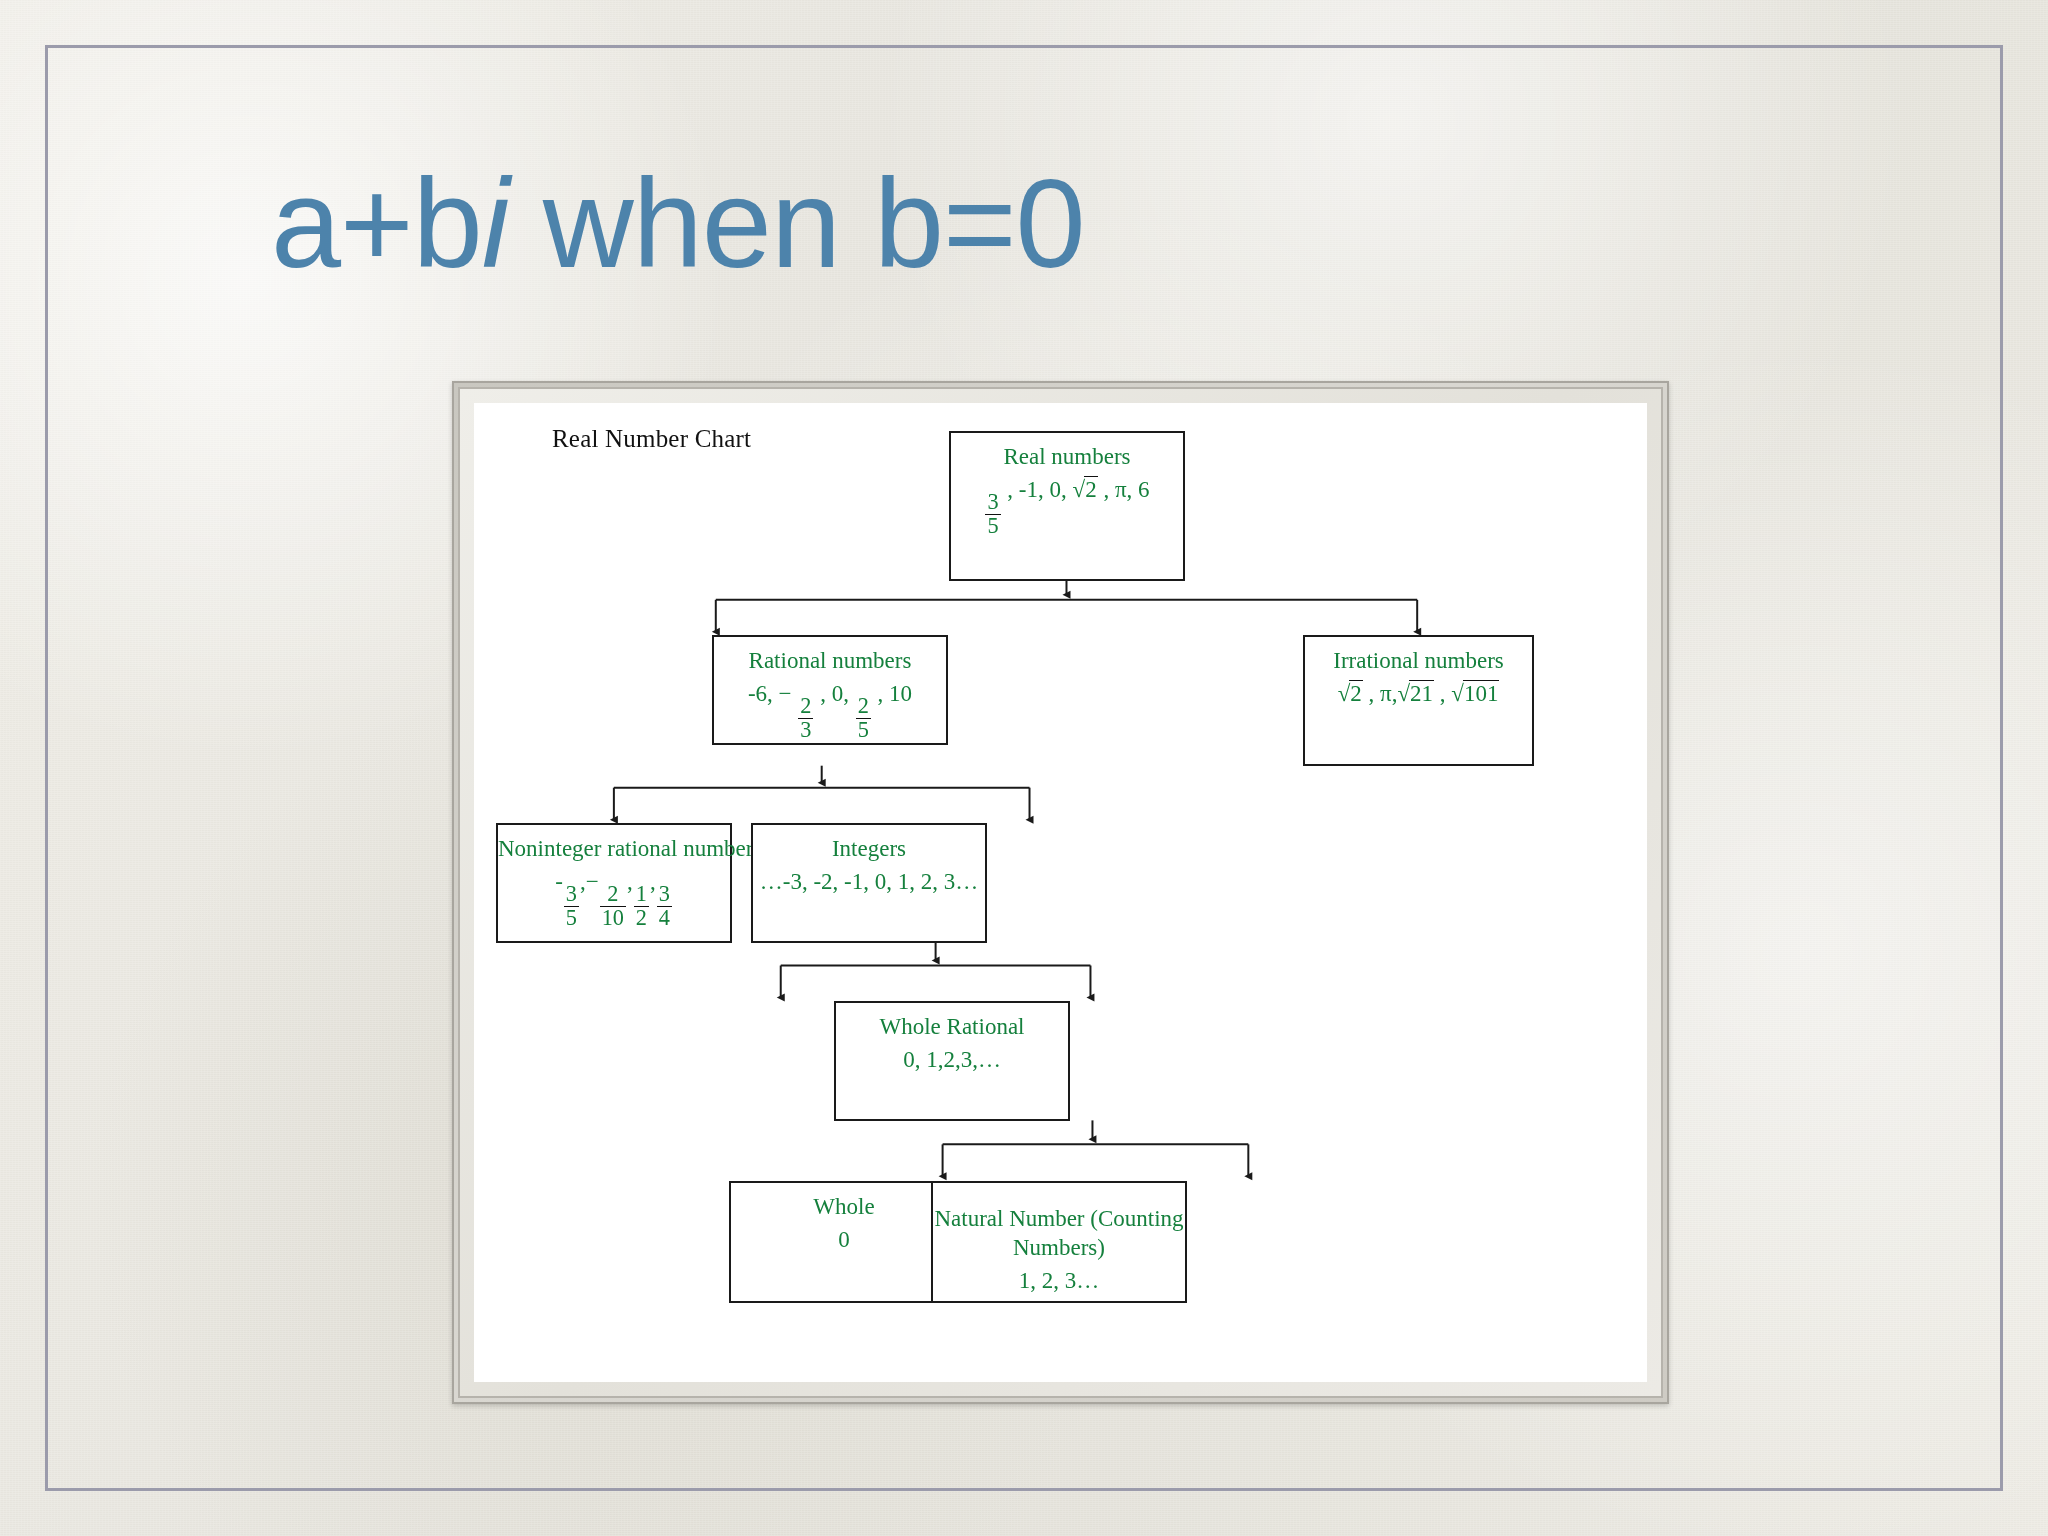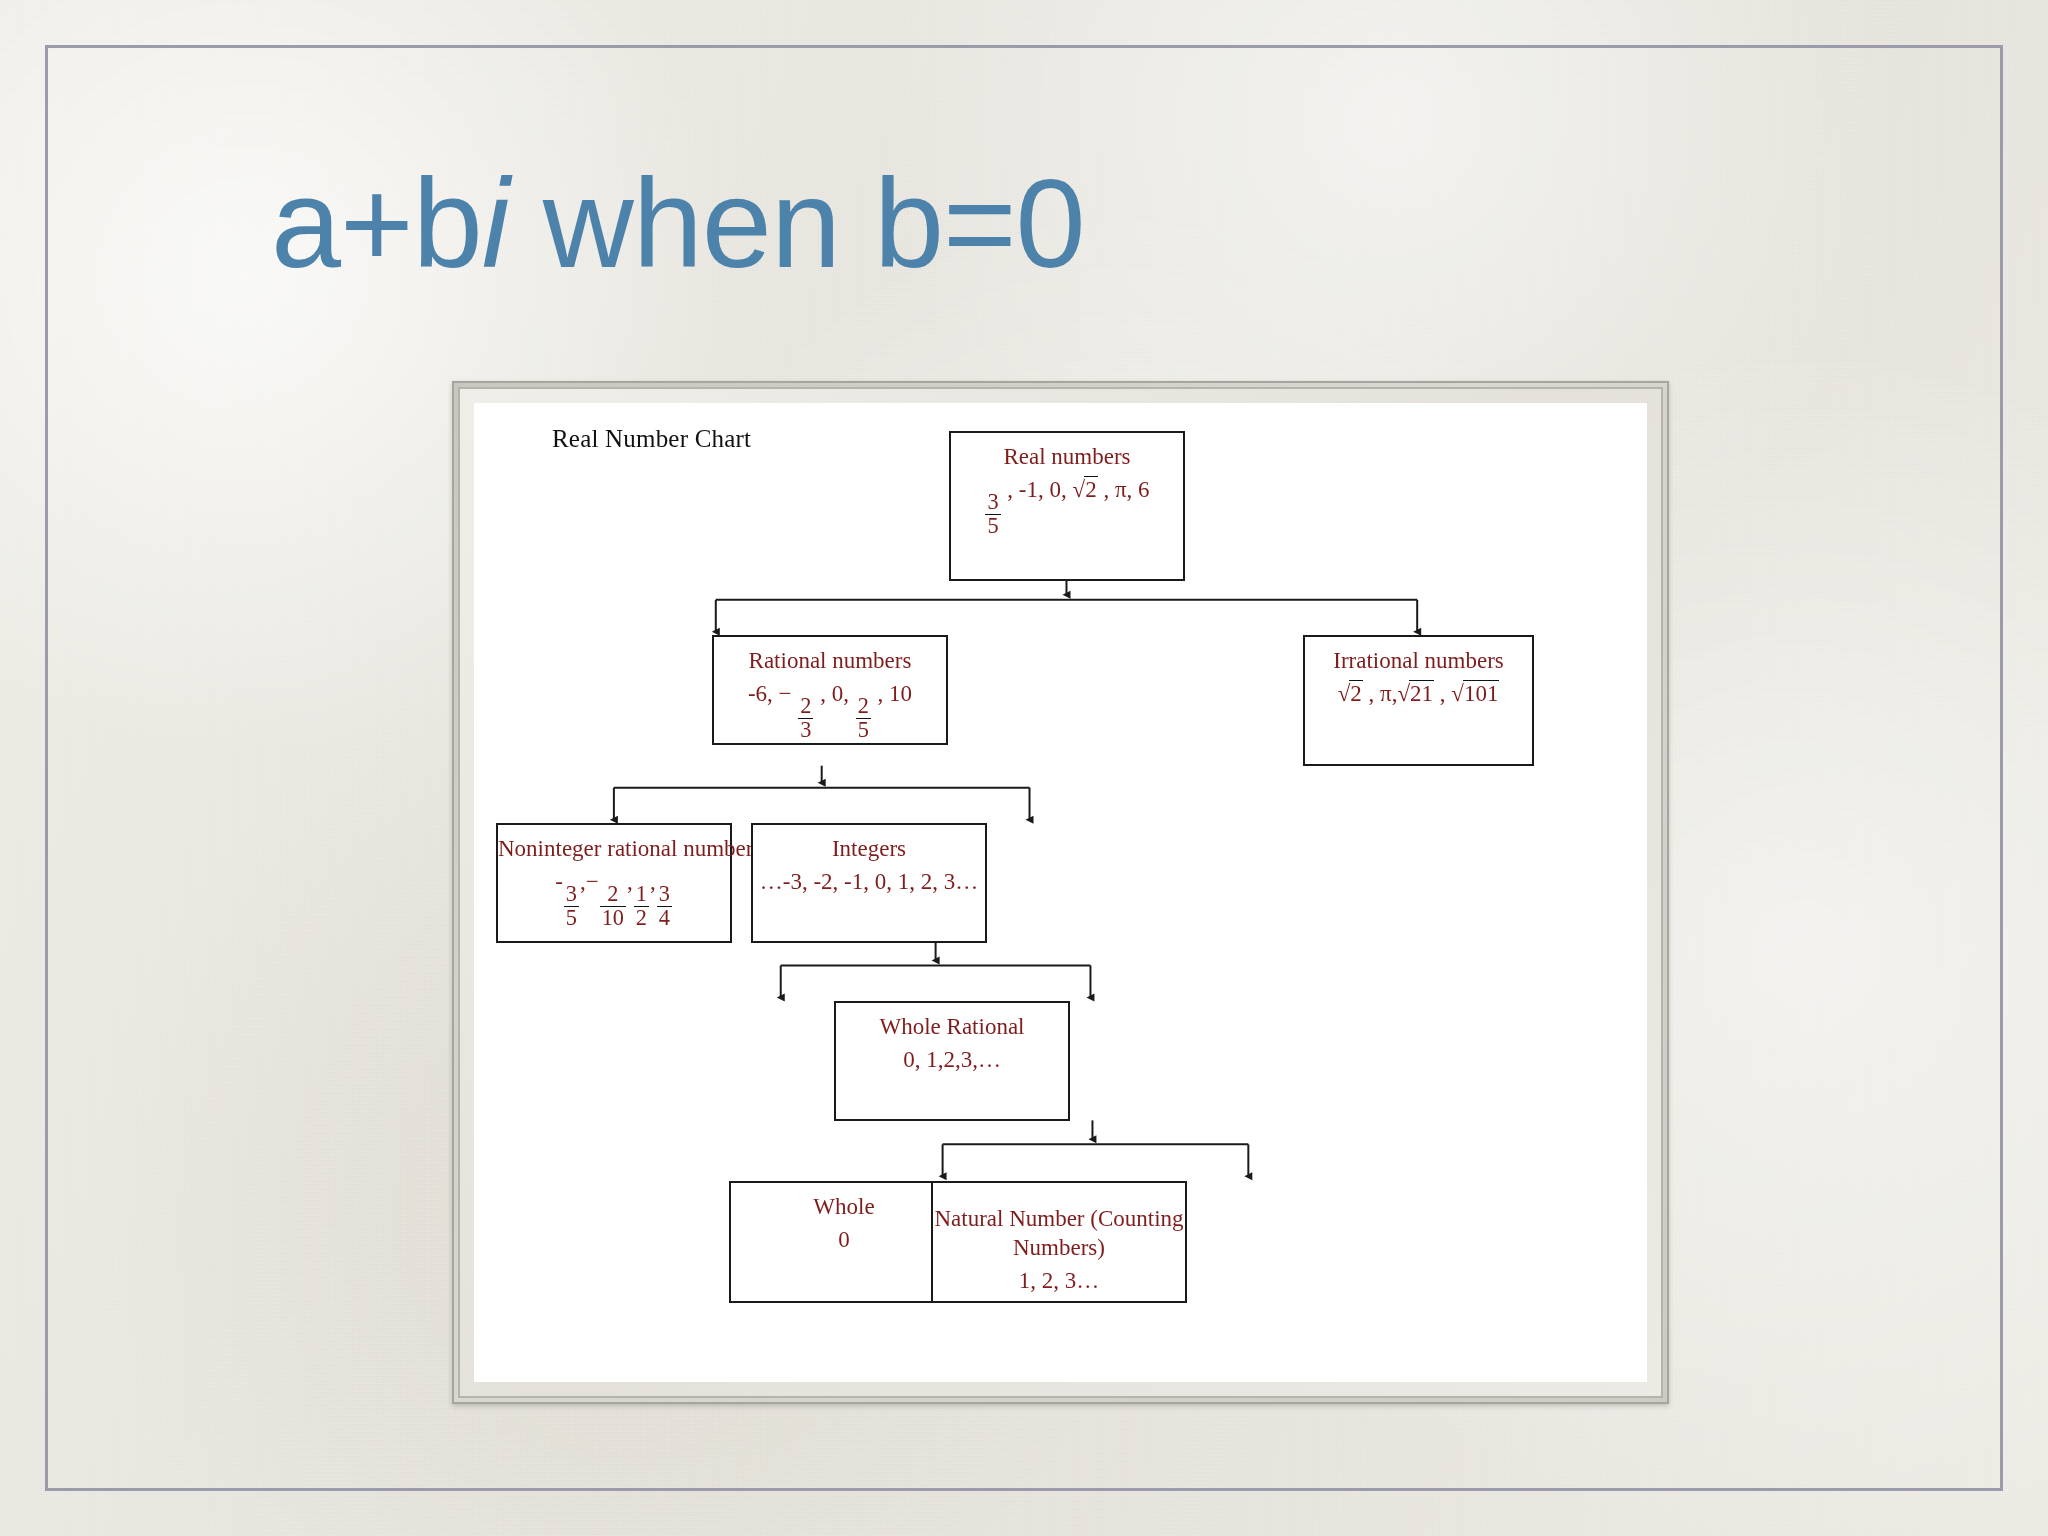--- a/index.html
+++ b/index.html
@@ -117,21 +117,21 @@
 
   
   .node {
     position: absolute;
     box-sizing: border-box;
     border: 2px solid #1a1a1a;
     background: #ffffff;
     text-align: center;
     font-size: 23px;
     line-height: 1.25;
-    color: #7f1d1d;
+    color: #15803d;
     padding-top: 10px;
   }
   .node .n-title { display: block; white-space: nowrap; }
   .node .n-vals  { display: block; margin-top: 4px; white-space: nowrap; }
 
   
   .frac {
     display: inline-flex;
     flex-direction: column;
     align-items: center;

